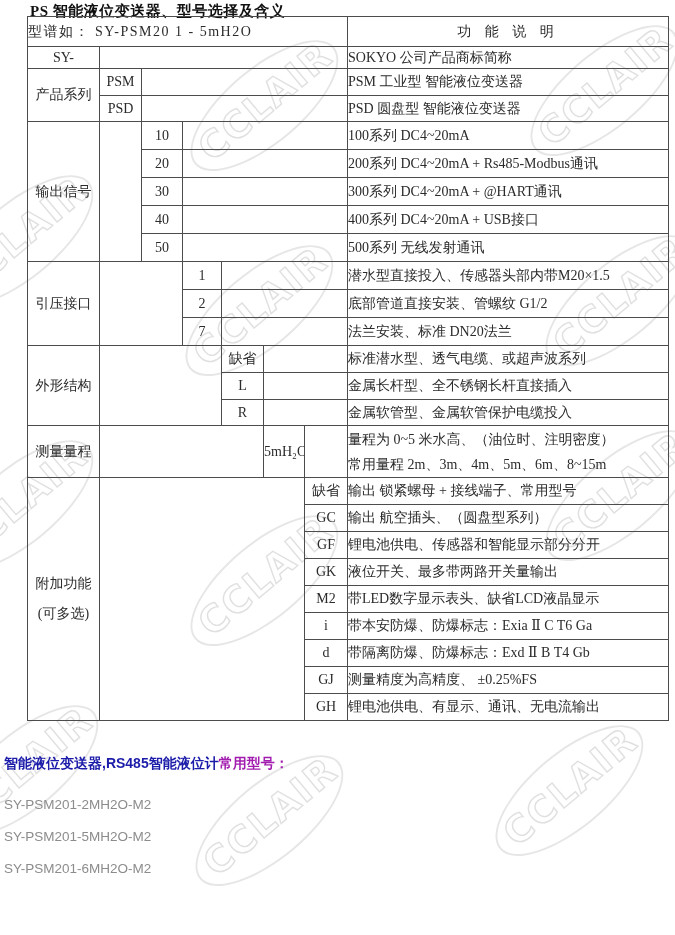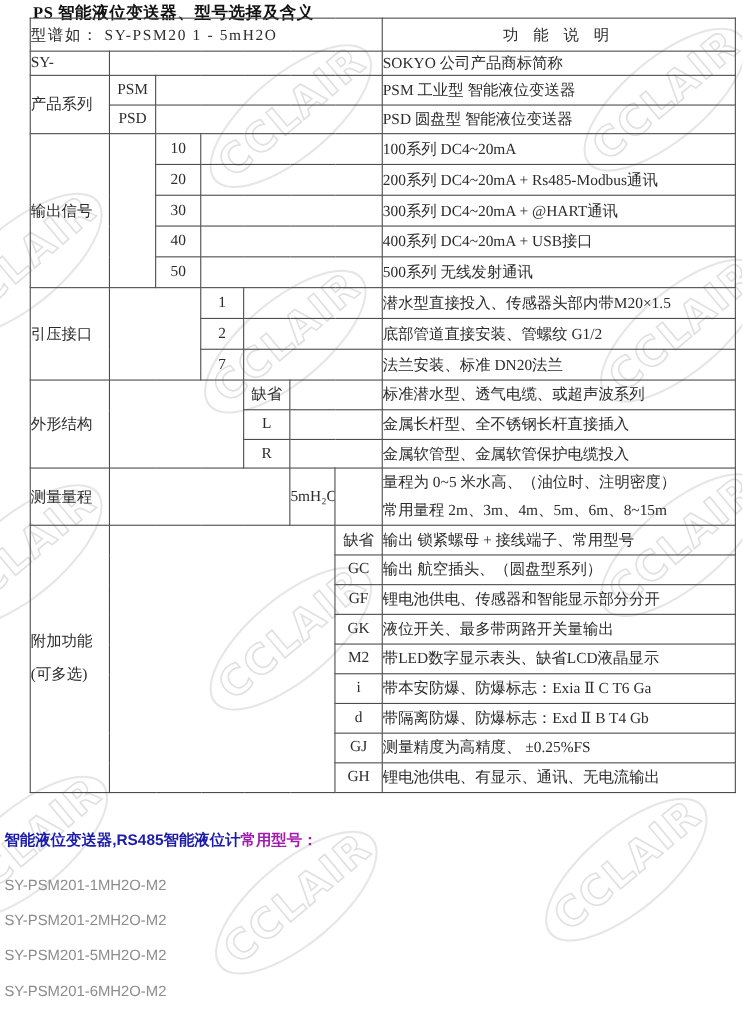--- a/index.html
+++ b/index.html
@@ -13,21 +13,21 @@
   .wm::before{content:"";position:absolute;left:-14px;top:-14px;width:178px;height:72px;
       border:2px solid #e6e6e6;border-radius:50%;}
   
   .content{position:relative;z-index:1;}
   .title{position:absolute;left:30px;top:2px;margin:0;font-size:15px;font-weight:bold;color:#111;
          font-family:Liberation Serif, serif;letter-spacing:0.5px;}
   table.spec{position:absolute;left:27px;top:16px;width:641px;border-collapse:collapse;table-layout:fixed;
              background:transparent;}
   table.spec td{border:1px solid #4c4c4c;font-size:14px;color:#2b2b2b;padding:0;
                 overflow:hidden;white-space:nowrap;vertical-align:middle;}
-  td.label{padding-left:7px;}
+  td.label{padding-left:7px;text-align:center;}
   td.code{text-align:center;}
   td.desc{padding-left:11px;}
   td.hdr-left{padding-left:16px;font-size:15px;letter-spacing:1.5px;}
   td.hdr-right{text-align:center;font-size:15px;letter-spacing:5px;}
   td.lbl-series{padding-bottom:20px;}
   td.lbl-output{padding-bottom:52px;margin-left:40px;}
   td.lbl-shape{padding-bottom:56px;}
   td.lbl-extra{vertical-align:top;padding-top:9px;line-height:30px;}
   td.code-small{font-size:12.5px;}
   td.range-desc div{line-height:25px;}
@@ -212,19 +212,18 @@
           <td class="code">GH</td>
           <td class="desc">锂电池供电、有显示、通讯、无电流输出</td>
         </tr>
       </tbody>
     </table>
 
     <div class="footer-heading">
       <span class="blue">智能液位变送器,RS485智能液位计</span><span class="dark">常用型号：</span>
     </div>
     <div class="models">
-      <div class="model">SY-PSM201-1MH2O-M2</div>
       <div class="model">SY-PSM201-2MH2O-M2</div>
       <div class="model">SY-PSM201-5MH2O-M2</div>
       <div class="model">SY-PSM201-6MH2O-M2</div>
     </div>
   </div>
 </div>
 
 </body></html>

